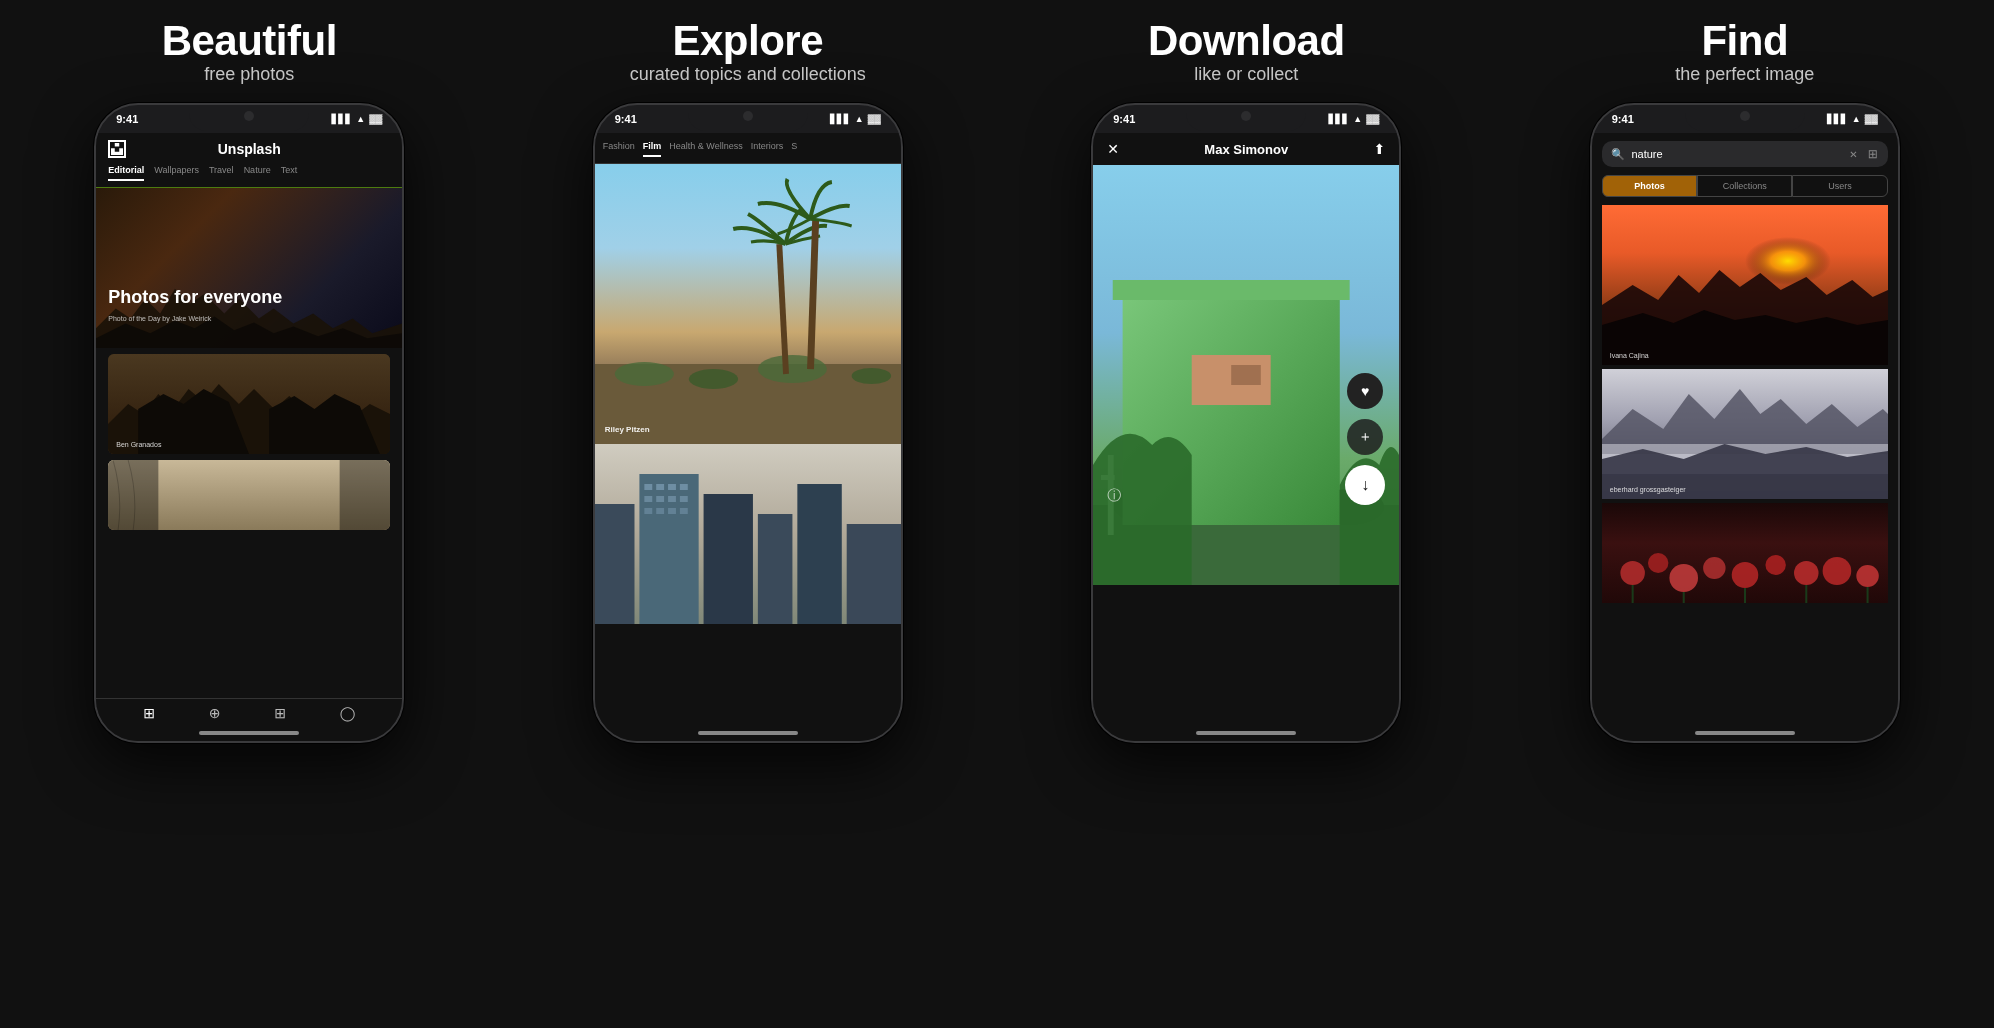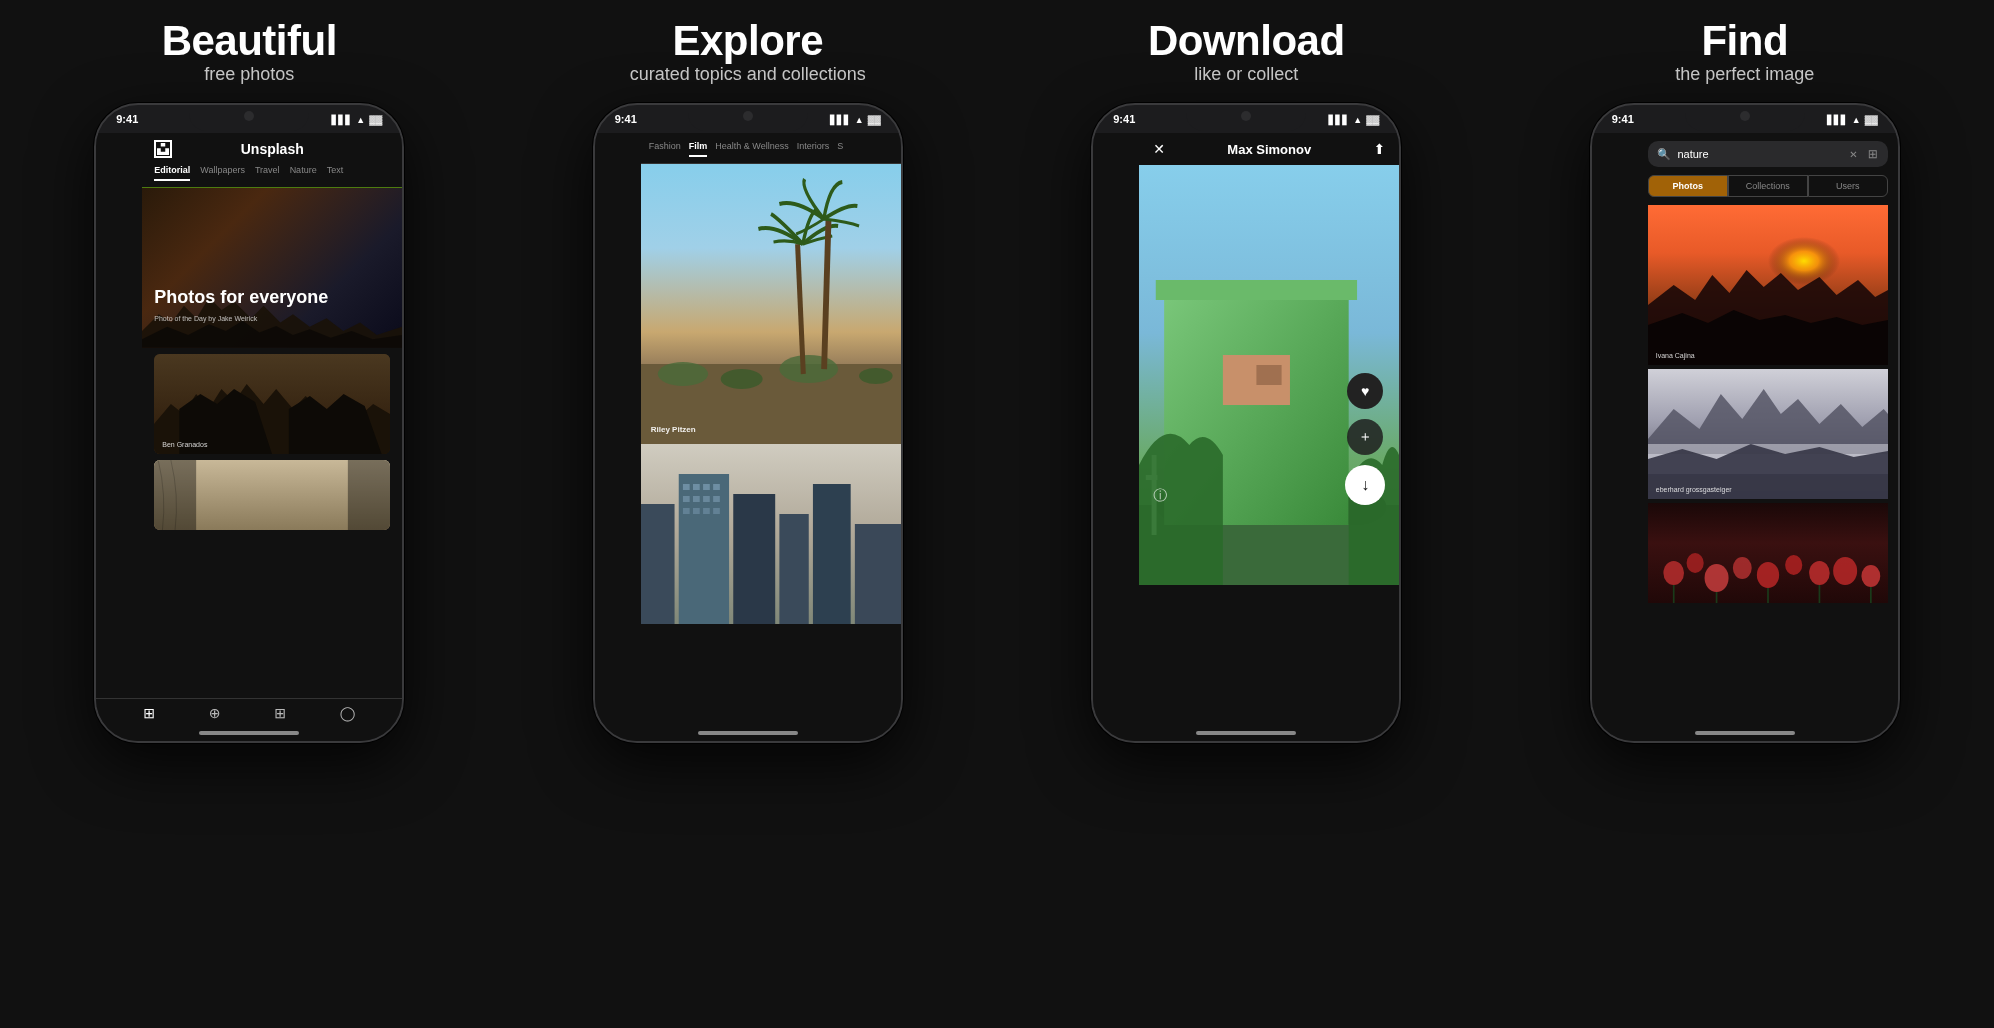--- a/index.html
+++ b/index.html
@@ -87,21 +87,21 @@
     }
 
     
     .status-bar {
       position: absolute;
       top: 8px;
       left: 0;
       right: 0;
       display: flex;
       justify-content: space-between;
-      align-items: flex-end;
+      align-items: center;
       padding: 0 20px;
       z-index: 9;
       gap: 24px;
     }
 
     .status-time {
       font-size: 11px;
       font-weight: 600;
       color: white;
     }
@@ -128,21 +128,20 @@
 
     
     .screen {
       position: absolute;
       top: 28px;
       left: 0;
       right: 0;
       bottom: 0;
       background: #111;
       overflow: hidden;
-      padding-left: 46px;
     }
 
     
     .phone1 .app-bar {
       display: flex;
       align-items: center;
       justify-content: center;
       padding: 8px 12px;
       position: relative;
     }

